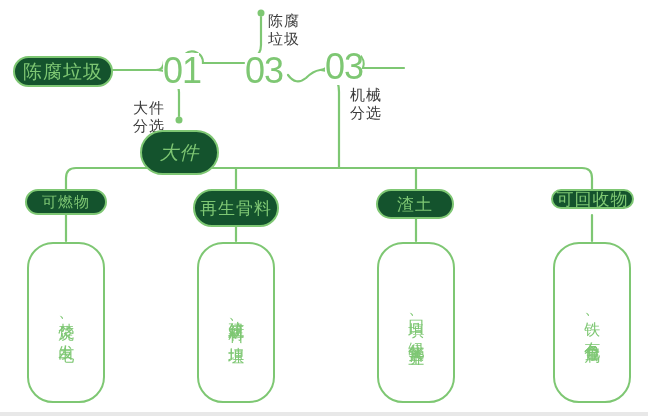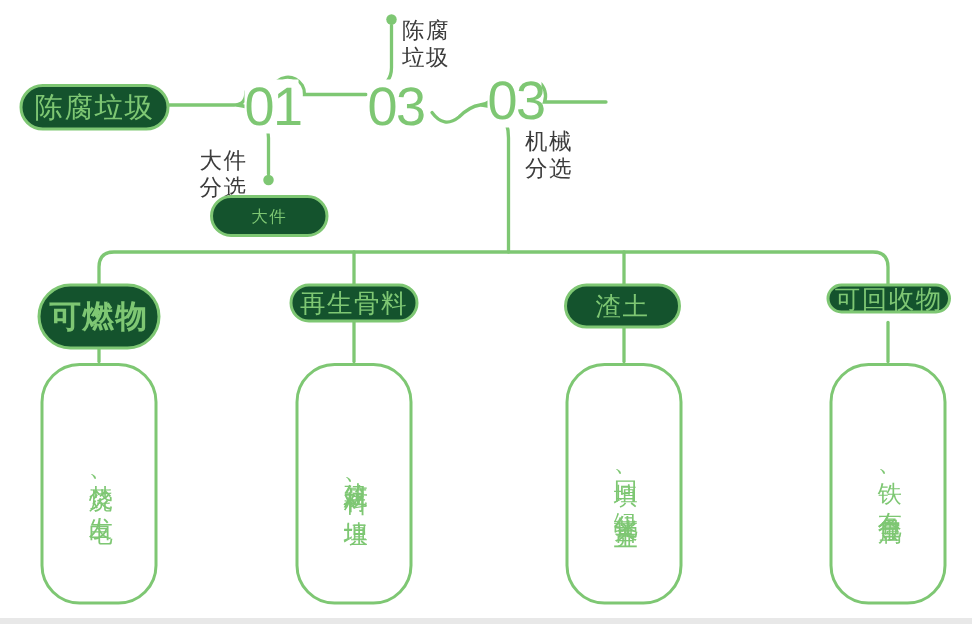--- a/index.html
+++ b/index.html
@@ -87,24 +87,24 @@
   <div class="pill" style="left:13px;top:56px;width:100px;height:31px;font-size:19px;">陈腐垃圾</div>
 
   <div class="num" style="left:163px;top:53px;">01</div>
   <div class="num" style="left:245px;top:53px;">03</div>
   <div class="num" style="left:325px;top:49px;">03</div>
 
   <div class="lbl" style="left:268px;top:12px;">陈腐垃圾</div>
   <div class="lbl" style="left:133px;top:87px;margin-top:12px;">大件分选</div>
   <div class="lbl" style="left:350px;top:86px;">机械分选</div>
 
-  <div class="pill" style="left:140px;top:130px;width:79px;height:28px;font-size:11px;">大件</div>
+  <div class="pill" style="left:140px;top:130px;width:79px;height:45px;font-size:19px;font-style:italic;">大件</div>
 
-  <div class="pill" style="left:25px;top:189px;width:82px;height:44px;font-size:21px;font-weight:bold;">可燃物</div>
-  <div class="pill" style="left:193px;top:189px;width:86px;height:26px;font-size:17px;">再生骨料</div>
+  <div class="pill" style="left:25px;top:189px;width:82px;height:26px;font-size:15px;">可燃物</div>
+  <div class="pill" style="left:193px;top:189px;width:86px;height:38px;font-size:17px;">再生骨料</div>
   <div class="pill" style="left:376px;top:189px;width:78px;height:30px;font-size:17px;">渣土</div>
   <div class="pill" style="left:551px;top:189px;width:83px;height:20px;font-size:17px;">可回收物</div>
 
   <div class="box" style="left:27px;">
     <span class="vtext">焚烧、发电</span>
   </div>
   <div class="box" style="left:197px;">
     <span class="vtext">建筑材料、填埋</span>
   </div>
   <div class="box" style="left:377px;">

